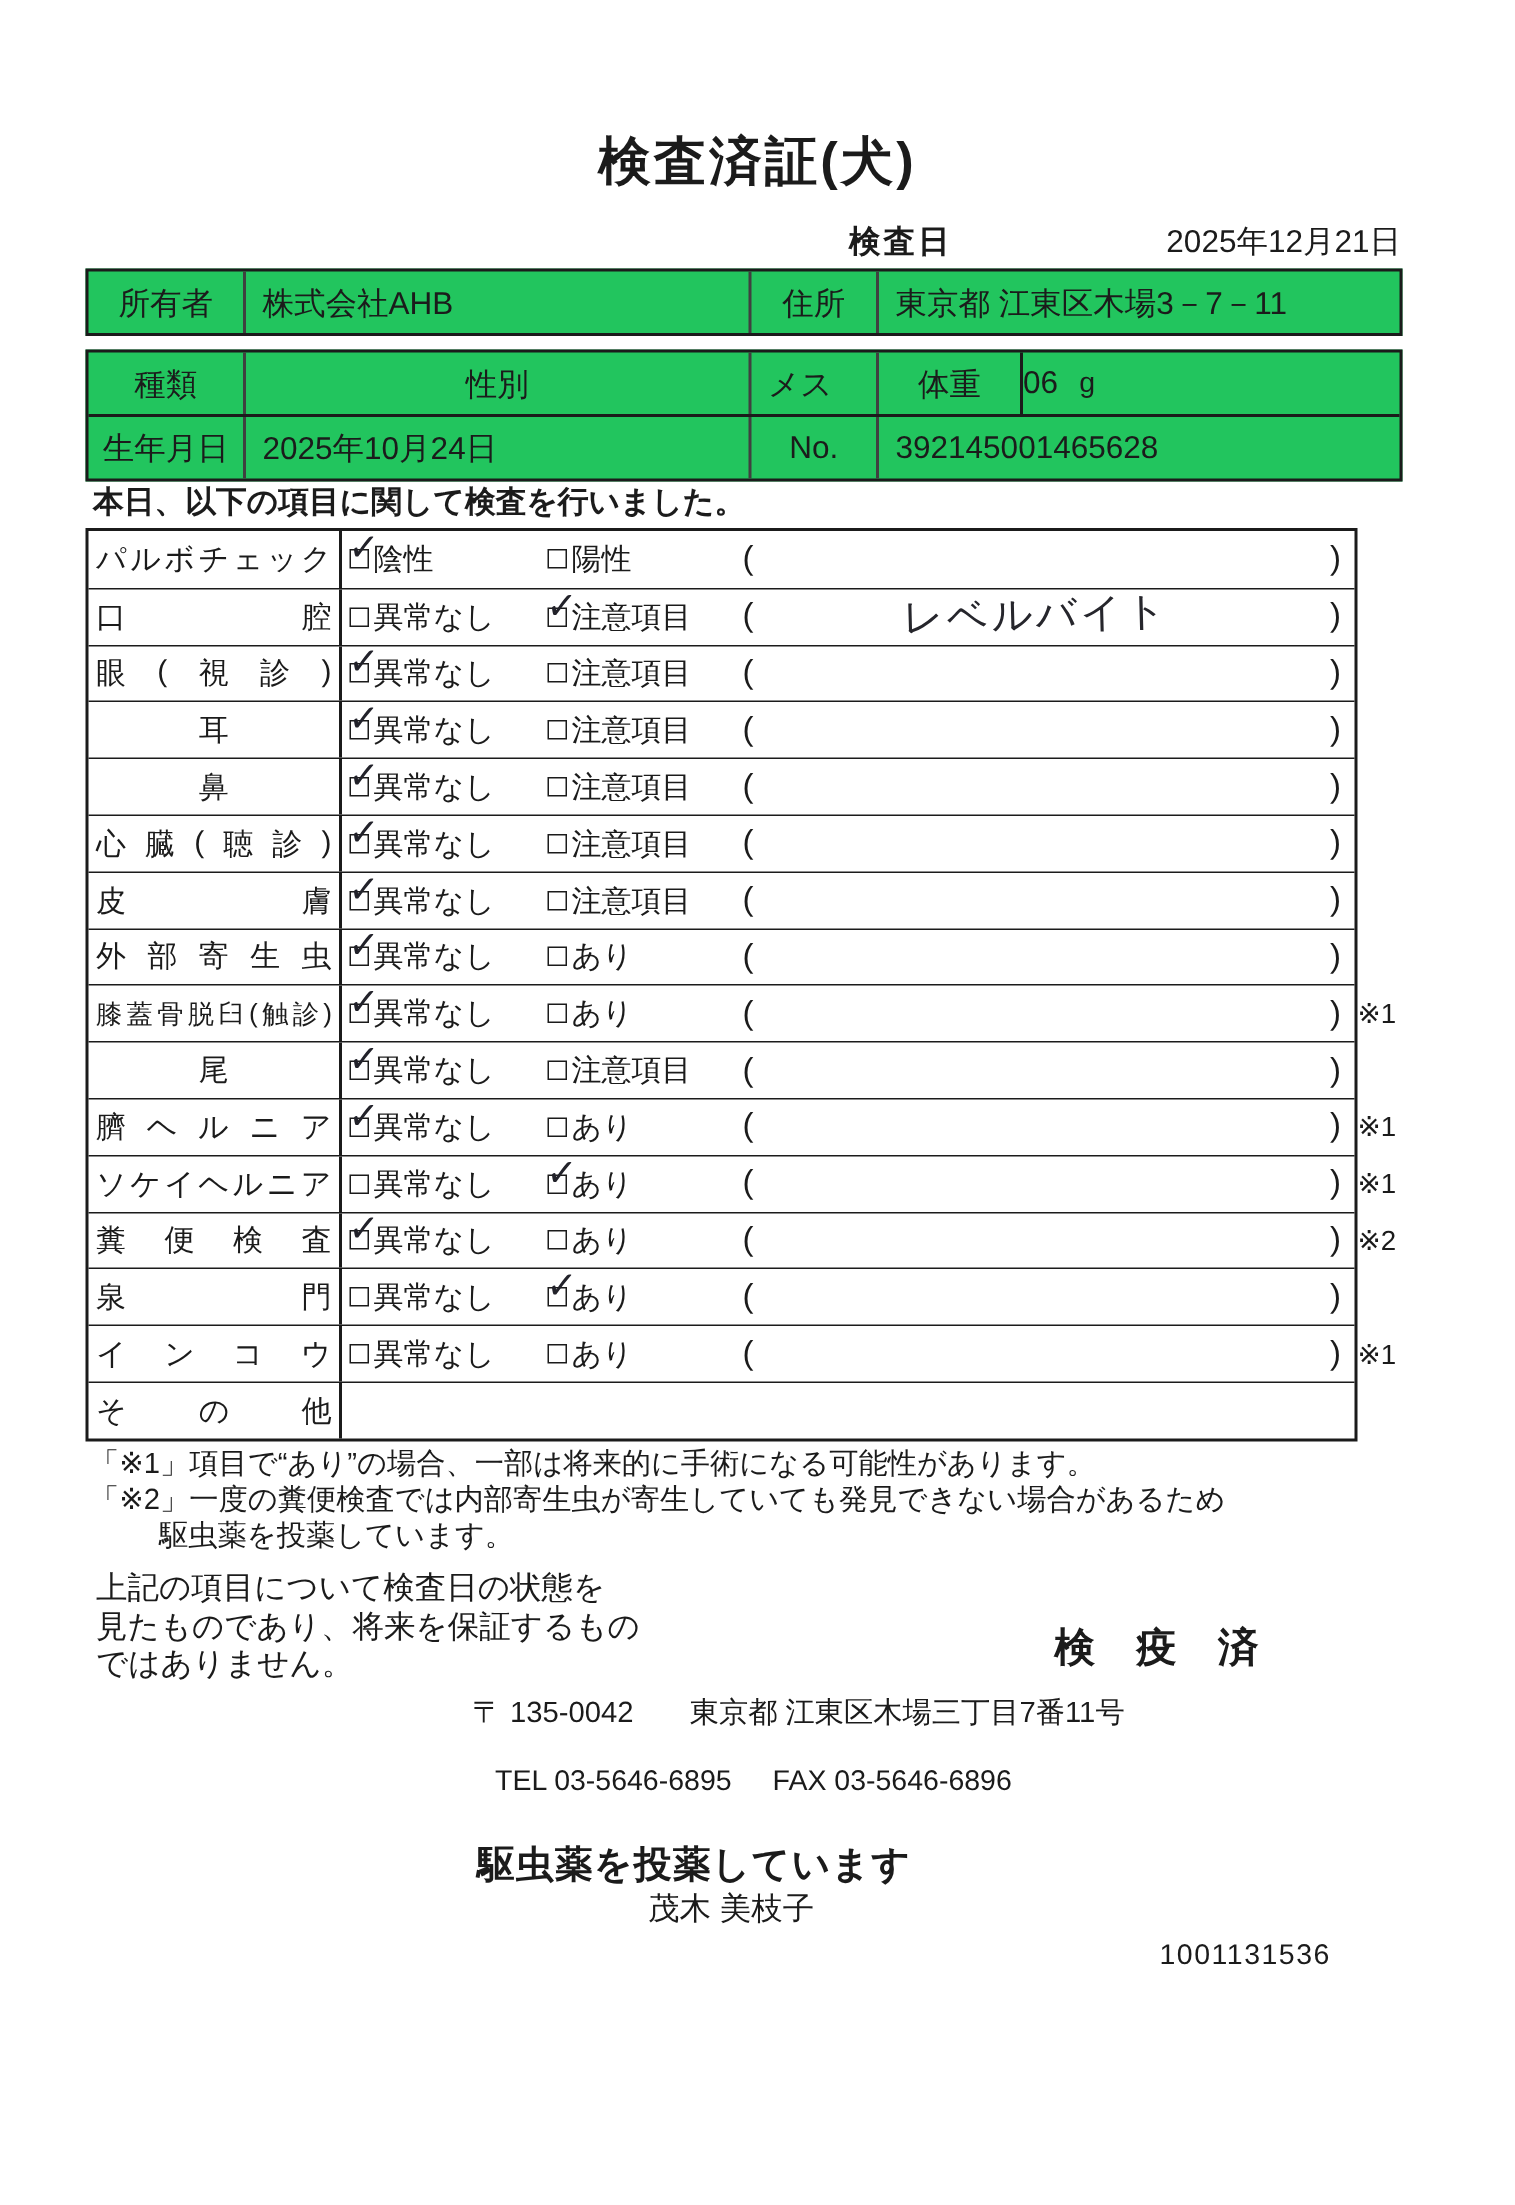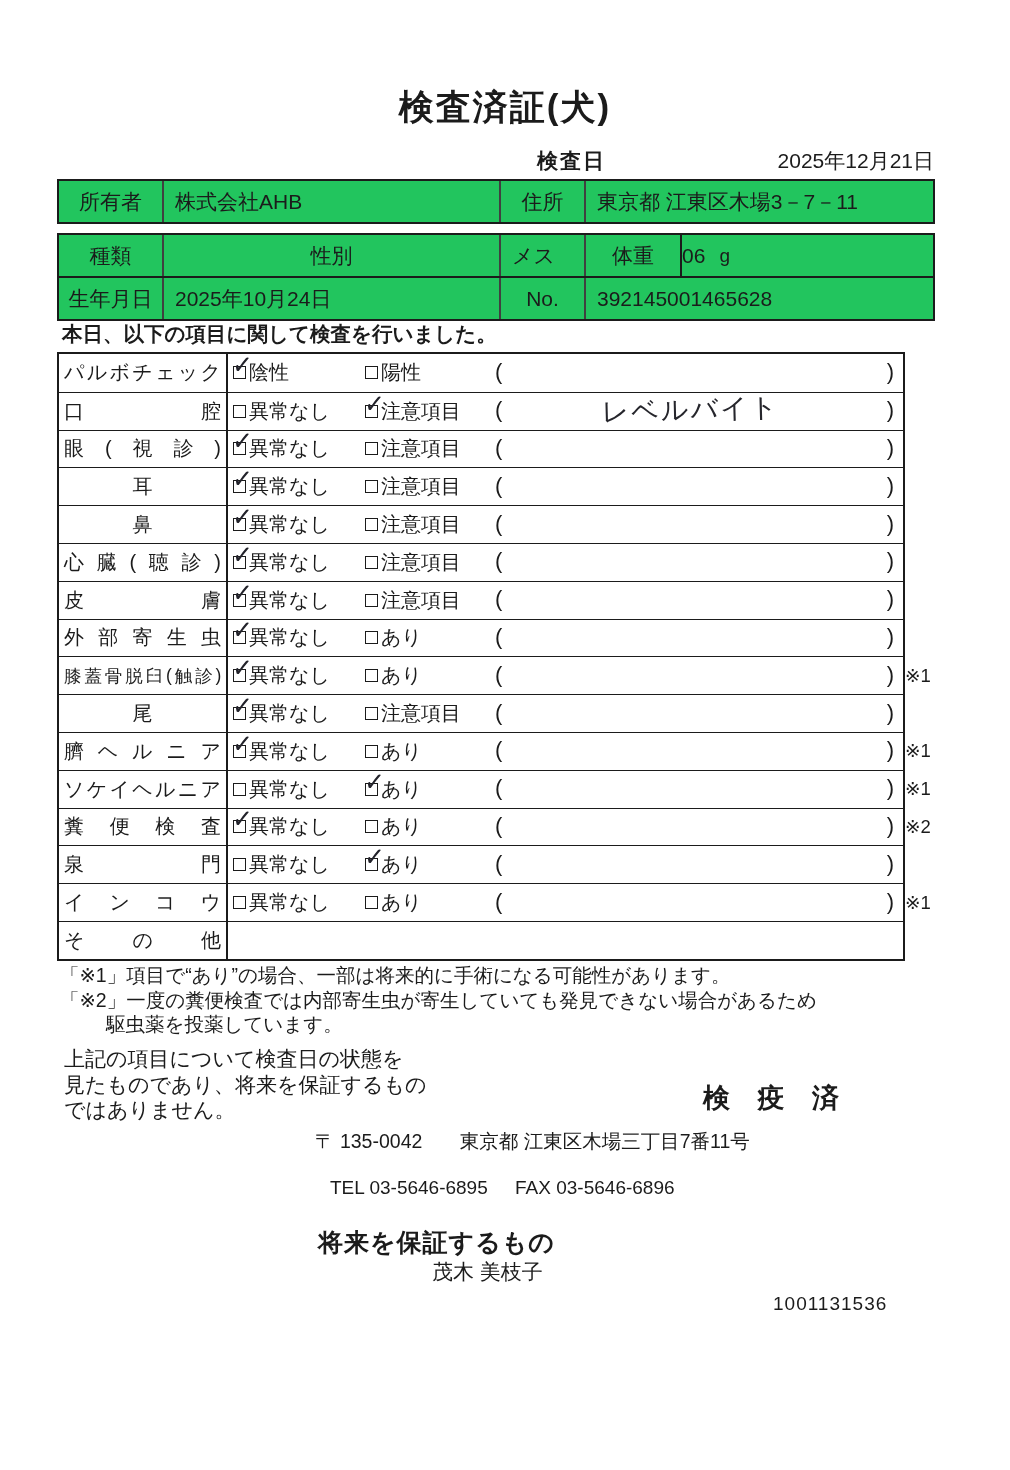--- a/index.html
+++ b/index.html
@@ -5,21 +5,21 @@
   html,body{margin:0;padding:0;background:#e8e8e8;}
   .page{
     position:relative;width:1010px;height:1470px;background:#ffffff;
     font-family:"Liberation Sans","DejaVu Sans",sans-serif;color:#1b1b1b;
     overflow:hidden;margin:0 auto;
   }
   .abs{position:absolute;}
   
   .doc-title{left:0;top:84px;width:1010px;text-align:center;font-size:35px;font-weight:600;letter-spacing:2px;}
   
-  .date-label{left:537px;top:147px;font-size:21px;font-weight:600;letter-spacing:2px;}
+  .date-label{left:566px;top:147px;font-size:21px;font-weight:600;letter-spacing:2px;}
   .date-value{right:76px;top:147px;font-size:21px;}
   
   .itable{border:2px solid #1b1b1b;box-sizing:border-box;background:#22c55e;}
   .irow{display:grid;height:41px;}
   .irow + .irow{border-top:2px solid #1b1b1b;}
   .icell{display:flex;align-items:center;font-size:21px;box-sizing:border-box;overflow:hidden;white-space:nowrap;}
   .icell + .icell{border-left:2px solid #404040;}
   .icell.lab{justify-content:center;font-weight:500;}
   .icell.val{padding-left:11px;}
   .icell.val-right{justify-content:flex-end;padding-right:14px;}
@@ -509,17 +509,17 @@
   <div class="abs addr-line">
     <span>〒 135-0042</span>
     <span class="addr">東京都 江東区木場三丁目7番11号</span>
   </div>
 
   <div class="abs tel-line">
     <span>TEL 03-5646-6895</span>
     <span class="fax">FAX 03-5646-6896</span>
   </div>
 
-  <div class="abs clinic">将来を保証するもの</div>
+  <div class="abs clinic">駆虫薬を投薬しています</div>
   <div class="abs examiner">茂木 美枝子</div>
   <div class="abs serial">1001131536</div>
 
 </div>
 
 </body></html>

